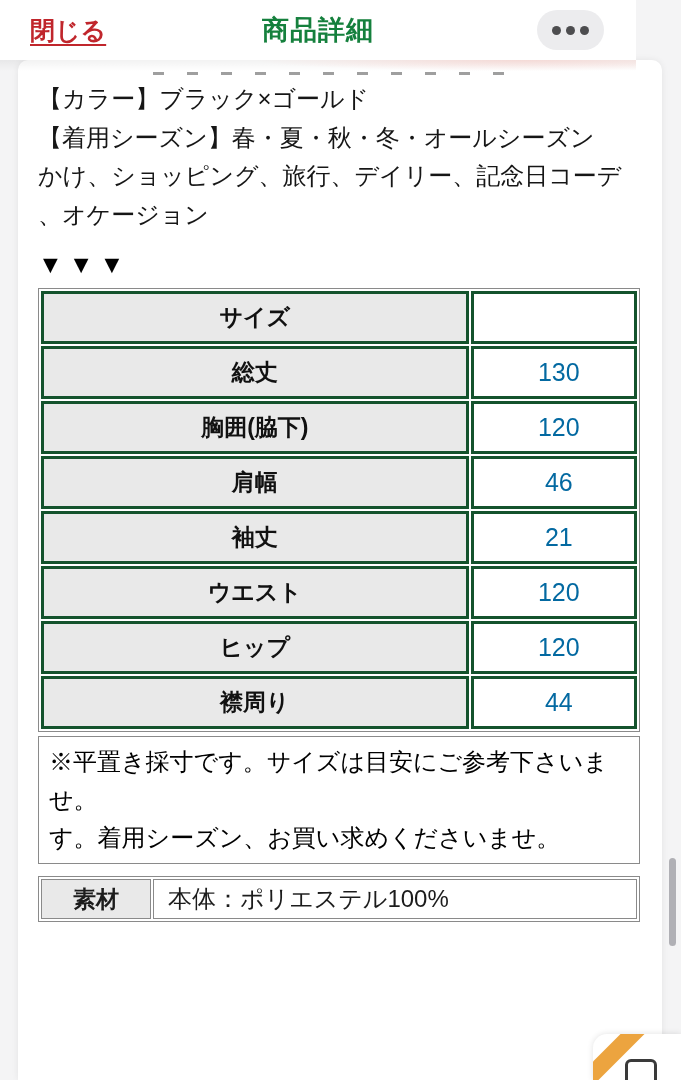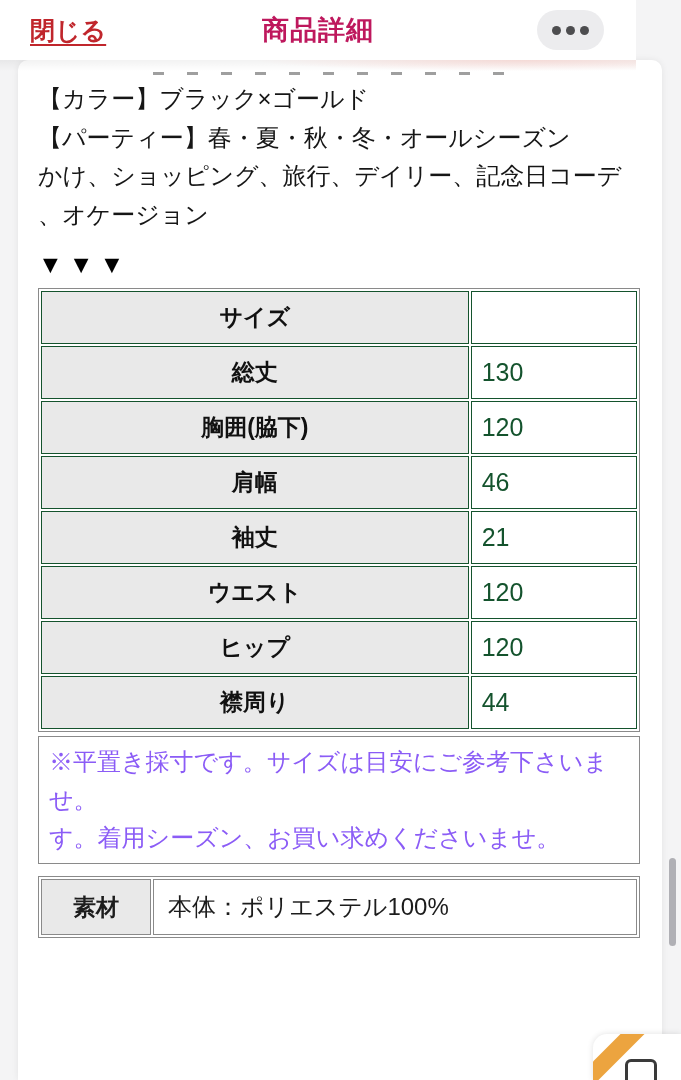--- a/index.html
+++ b/index.html
@@ -32,21 +32,21 @@
   .close-link {
     position: absolute; left: 30px; top: 14px;
     font-size: 25px; font-weight: 600;
     color: #c0262c;
     text-decoration: underline;
     text-underline-offset: 5px;
     cursor: pointer;
   }
   .page-title {
     width: 100%; text-align: center;
-    font-size: 27px; font-weight: 700; color: #be185d;
+    font-size: 27px; font-weight: 700; color: #15803d;
     letter-spacing: 1px;
   }
   .more-pill {
     position: absolute; right: 32px; top: 10px;
     width: 67px; height: 40px;
     background: #ececee;
     border-radius: 20px;
     display: flex; align-items: center; justify-content: center;
     gap: 5px; cursor: pointer;
   }
@@ -80,55 +80,56 @@
 
   .marker { margin-top: 16px; font-size: 25px; letter-spacing: 6px; color: #000; }
 
   
   table { border-collapse: separate; border-spacing: 2px; background: #fff; }
   .size-table {
     margin-top: 9px;
     width: 602px;
     border: 1px solid #8a8a8a;
   }
-  .size-table td { border: 1px solid #14532d; height: 53px; }
+  .size-table td { border: 3px solid #14532d; height: 53px; }
   .size-table td.lbl {
     width: 72%;
     background: #e9e9e9;
     text-align: center;
     font-weight: 700;
     font-size: 23px;
     color: #111;
   }
   .size-table td.val {
     background: #fff;
     padding-left: 10px;
     font-size: 25px;
-    color: #14532d;
+    color: #0369a1;
+    text-align: center;
   }
 
   
   .notes {
     margin-top: 4px;
     width: 602px;
     border: 1px solid #8a8a8a;
     padding: 6px 10px;
     font-size: 24px;
     line-height: 38px;
-    color: #8b5cf6;
+    color: #000000;
   }
   .notes div { white-space: nowrap; }
 
   
   .material-table {
     margin-top: 12px;
     width: 602px;
     border: 1px solid #8a8a8a;
   }
-  .material-table td { border: 1px solid #8a8a8a; height: 56px; }
+  .material-table td { border: 1px solid #8a8a8a; height: 40px; }
   .material-table td.lbl {
     width: 110px;
     background: #e9e9e9;
     text-align: center;
     font-weight: 700;
     font-size: 23px;
   }
   .material-table td.val {
     padding-left: 14px;
     font-size: 24px;
@@ -184,21 +185,21 @@
     <span class="dot"></span>
   </div>
 </div>
 
 <div class="card">
 
   <div class="clipped-fragments"></div>
 
   <div class="desc">
     <div>【カラー】ブラック×ゴールド</div>
-    <div>【パーティー】春・夏・秋・冬・オールシーズン</div>
+    <div>【着用シーズン】春・夏・秋・冬・オールシーズン</div>
     <div>かけ、ショッピング、旅行、デイリー、記念日コーデ</div>
     <div>、オケージョン</div>
   </div>
 
   <div class="marker">▼▼▼</div>
 
   <table class="size-table">
     <tbody>
       <tr>
         <td class="lbl">サイズ</td>

